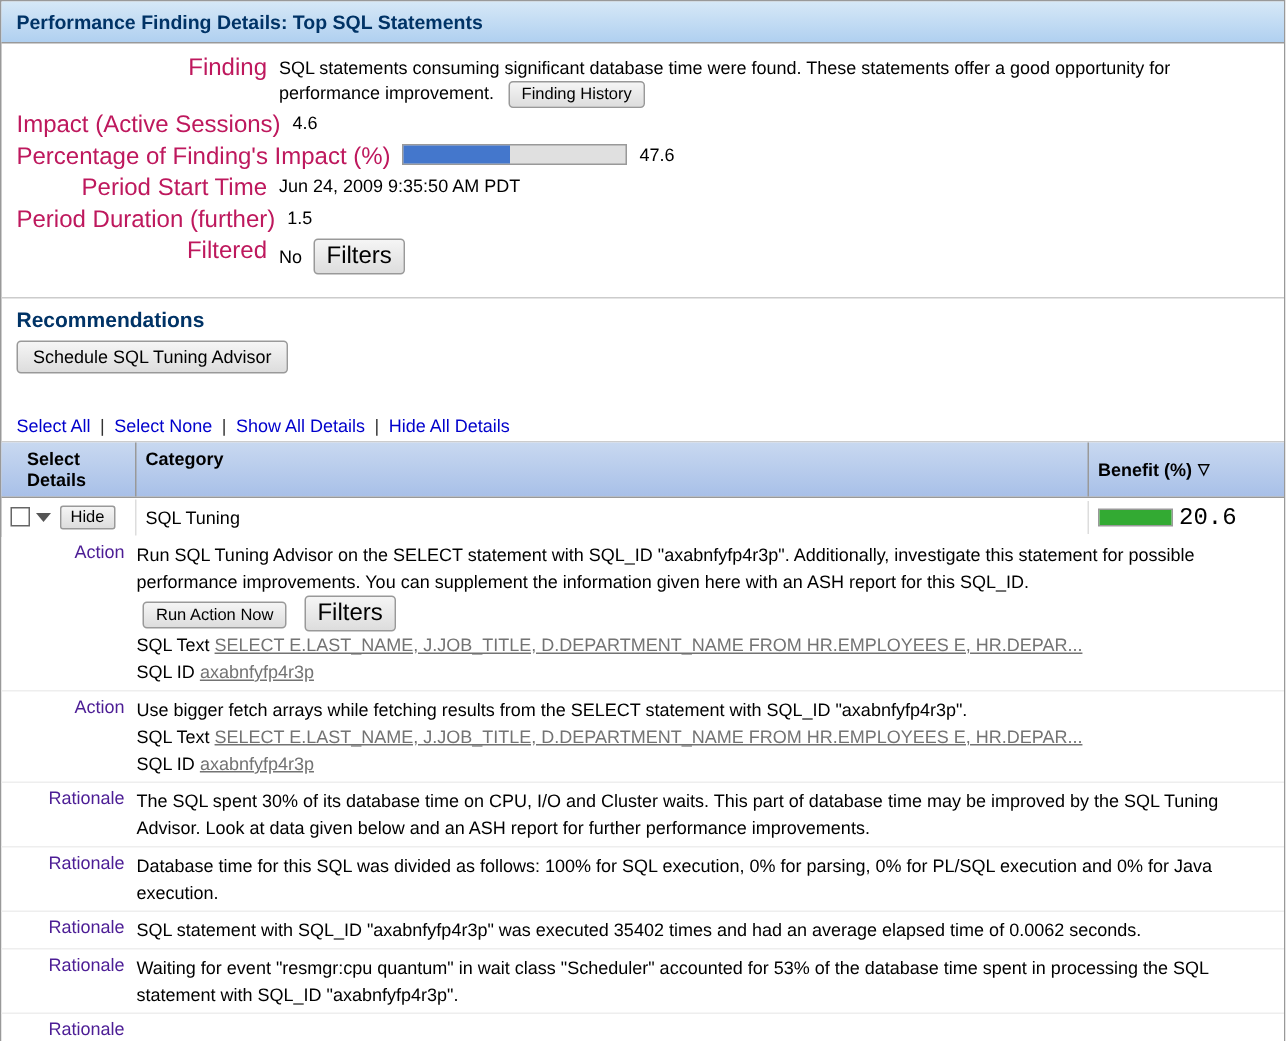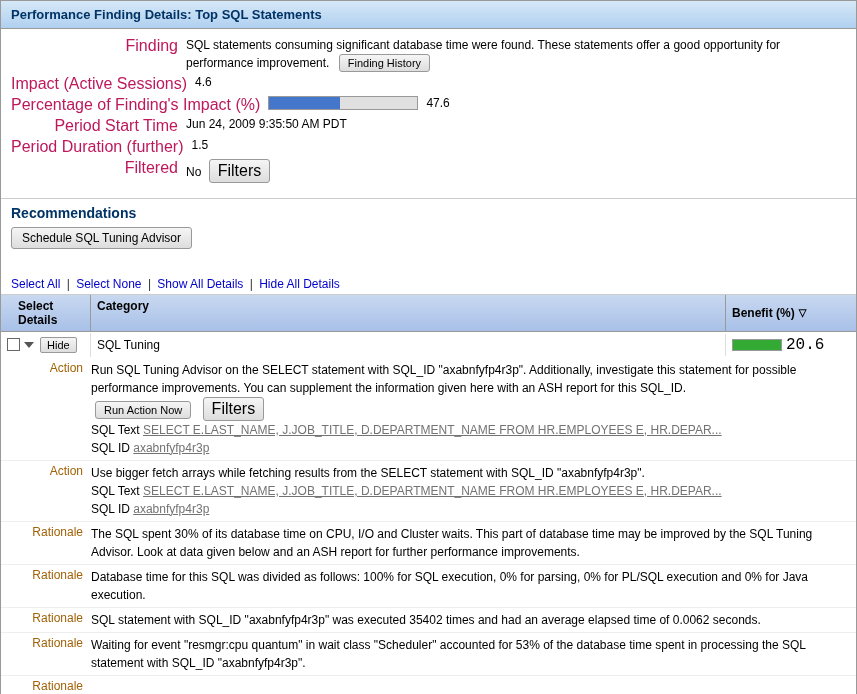--- a/index.html
+++ b/index.html
@@ -133,21 +133,21 @@
     }
     .detail-row {
       display: flex;
       padding: 3px 0;
       border-bottom: 1px solid #eee;
     }
     .detail-label {
       width: 90px;
       text-align: right;
       padding-right: 8px;
-      color: #a16207;
+      color: #4c1d95;
       font-weight: normal;
       flex-shrink: 0;
       font-size: 12px;
     }
     .detail-content { flex: 1; font-size: 12px; line-height: 1.5; }
     .detail-content a { color: #737373; text-decoration: underline; cursor: pointer; }
 
     .run-btn {
       background: linear-gradient(to bottom, #f5f5f5, #ddd);
       border: 1px solid #999;

